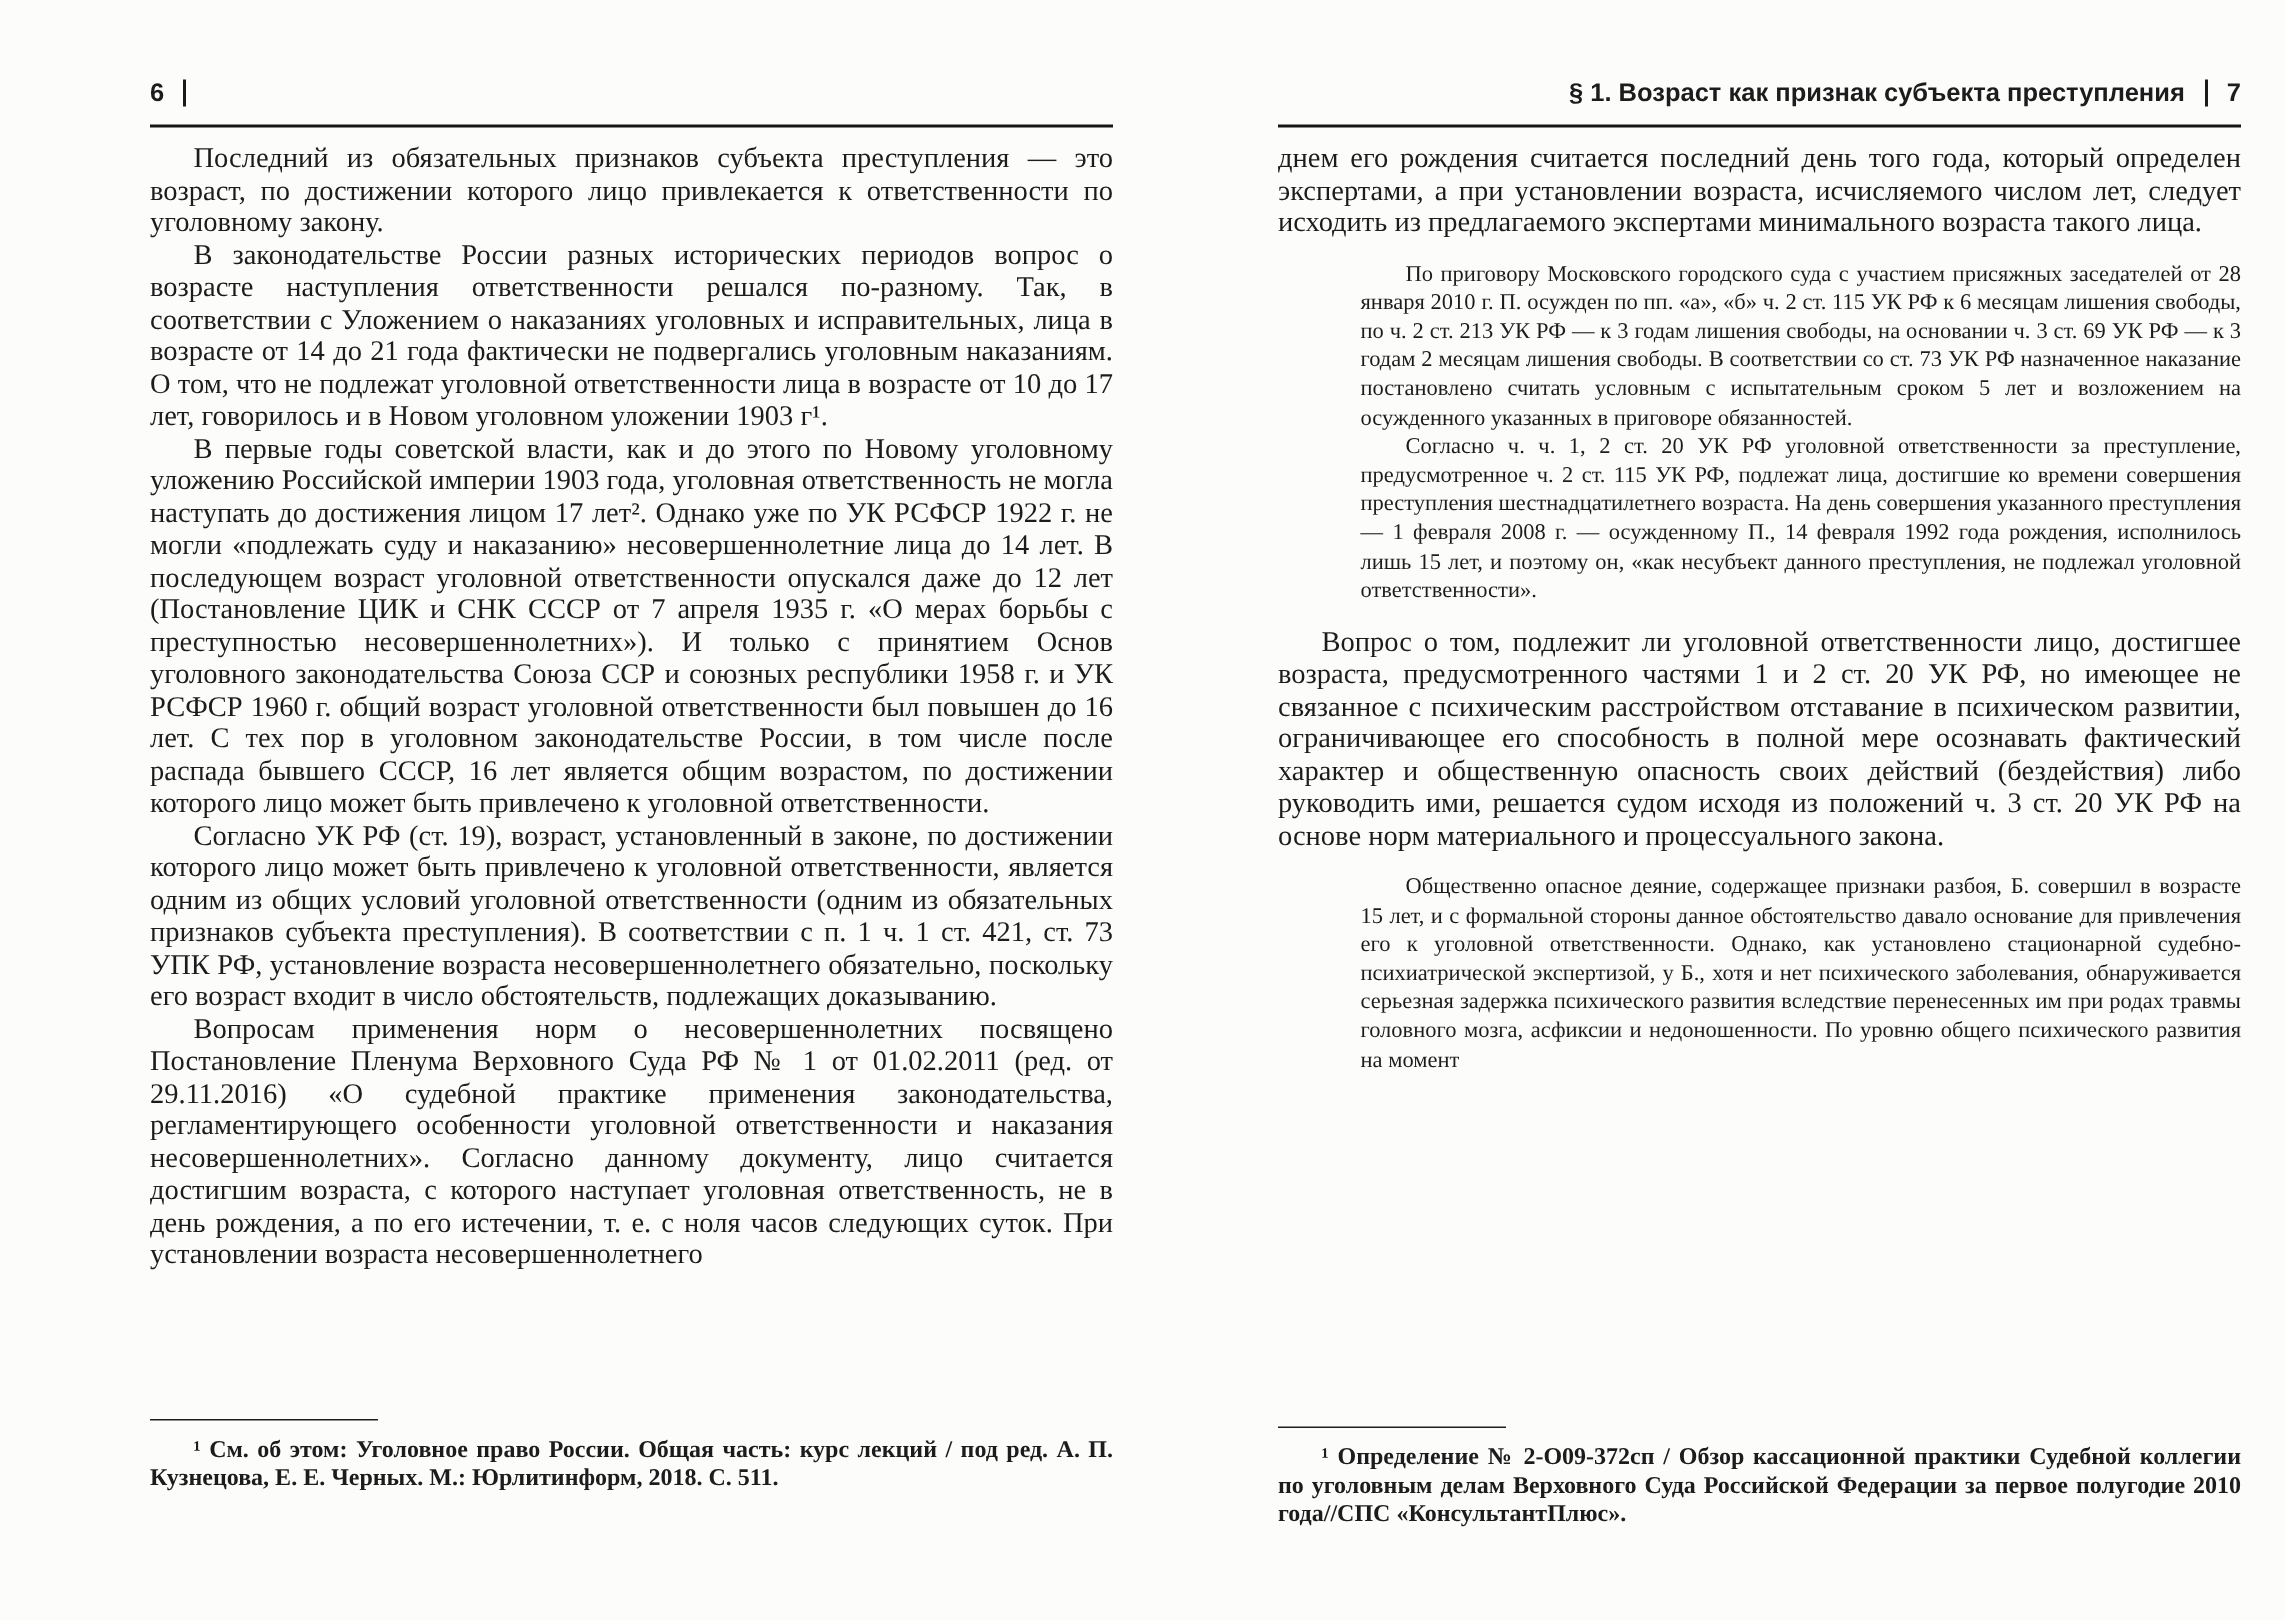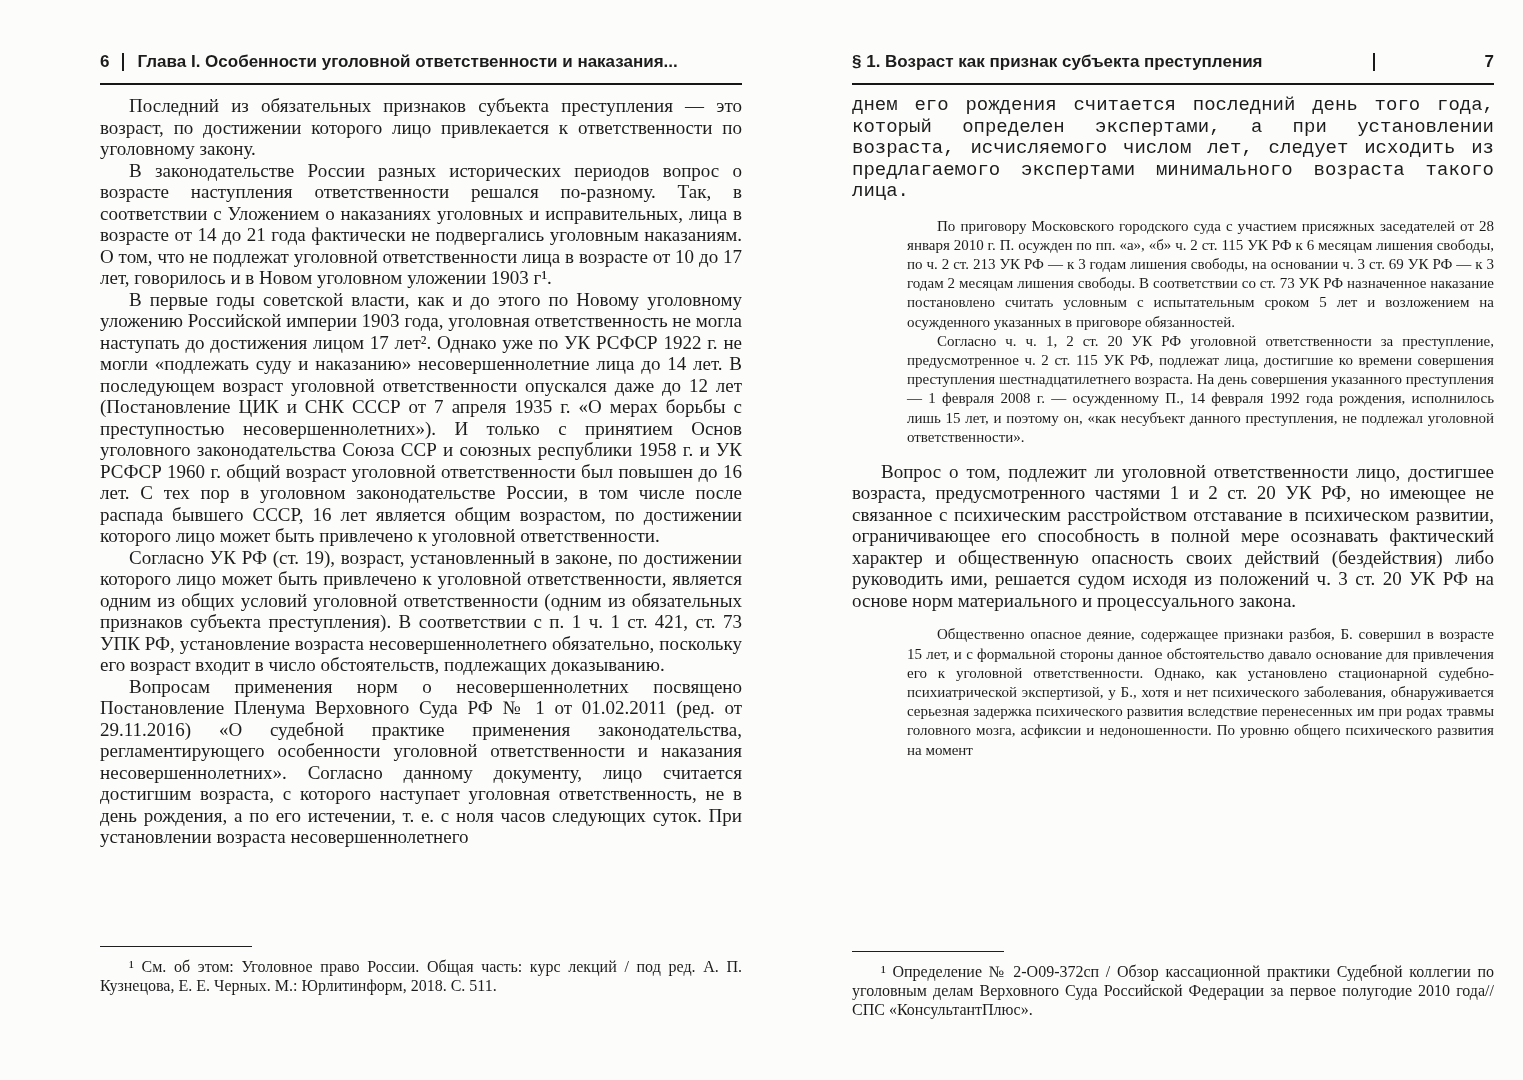--- a/index.html
+++ b/index.html
@@ -17,39 +17,39 @@
   .page.right { left: 852px; width: 642px; }
 
   .running-head {
     position: absolute; top: 52px; left: 0; right: 0;
     font-family: "Liberation Sans", sans-serif;
     font-weight: 700; font-size: 17px; line-height: 20px;
     display: flex; align-items: center;
     white-space: nowrap;
   }
   .running-head.rh-left  { justify-content: flex-start; }
-  .running-head.rh-right { justify-content: space-between; }
+  .running-head.rh-right { justify-content: flex-end; }
   .rh-sep {
     display: inline-block; width: 2px; height: 18px;
     background: #1a1a1a; margin: 0 13px;
   }
   .head-rule {
     position: absolute; top: 83px; left: 0; right: 0;
     border: 0; border-top: 2.4px solid #161616; margin: 0;
   }
 
   .body-text {
     position: absolute; top: 95px; left: 0; right: 0;
     font-size: 19px; line-height: 21.5px;
     text-align: justify;
     hyphens: auto; -webkit-hyphens: auto;
   }
   .body-text p { margin: 0; }
   p.para { text-indent: 29px; }
-  p.cont { text-indent: 0; font-family: Liberation Mono, monospace; }
+  p.cont { text-indent: 0; }
 
   .example {
     margin: 14px 0 14px 55px;
     font-size: 15px; line-height: 19.2px;
     text-align: justify;
     hyphens: auto; -webkit-hyphens: auto;
   }
   .example p { margin: 0; text-indent: 30px; }
 
   .footnotes {
@@ -57,32 +57,31 @@
     font-size: 16px; line-height: 19.2px;
     text-align: justify;
     hyphens: auto; -webkit-hyphens: auto;
   }
   .page.left  .footnotes { top: 946px; }
   .page.right .footnotes { top: 951px; }
   .fn-rule {
     width: 152px; border: 0; border-top: 1.7px solid #1e1e1e;
     margin: 0 0 10px 0;
   }
-  .footnotes p.fn { margin: 0 0 3px 0; text-indent: 29px; }
+  .footnotes p.fn { margin: 0 0 3px 0; text-indent: 29px; font-weight: bold; }
 </style>
 </head>
 <body>
 
 <div class="spread">
 
   <div class="page left">
     <div class="running-head rh-left">
       <span>6</span>
       <span class="rh-sep"></span>
-      <span>Глава I.  Особенности уголовной ответственности и наказания...</span>
     </div>
     <hr class="head-rule">
 
     <div class="body-text">
       <p class="para">Последний из обязательных признаков субъекта преступления — это возраст, по достижении которого лицо привлекается к ответственности по уголовному закону.</p>
       <p class="para">В законодательстве России разных исторических периодов вопрос о возрасте наступления ответственности решался по-разному. Так, в соответствии с Уложением о наказаниях уголовных и исправительных, лица в возрасте от 14 до 21 года фактически не подвергались уголовным наказаниям. О том, что не подлежат уголовной ответственности лица в возрасте от 10 до 17 лет, говорилось и в Новом уголовном уложении 1903 г¹.</p>
       <p class="para">В первые годы советской власти, как и до этого по Новому уголовному уложению Российской империи 1903 года, уголовная ответственность не могла наступать до достижения лицом 17 лет². Однако уже по УК РСФСР 1922 г. не могли «подлежать суду и наказанию» несовершеннолетние лица до 14 лет. В последующем возраст уголовной ответственности опускался даже до 12 лет (Постановление ЦИК и СНК СССР от 7 апреля 1935 г. «О мерах борьбы с преступностью несовершеннолетних»). И только с принятием Основ уголовного законодательства Союза ССР и союзных республики 1958 г. и УК РСФСР 1960 г. общий возраст уголовной ответственности был повышен до 16 лет. С тех пор в уголовном законодательстве России, в том числе после распада бывшего СССР, 16 лет является общим возрастом, по достижении которого лицо может быть привлечено к уголовной ответственности.</p>
       <p class="para">Согласно УК РФ (ст. 19), возраст, установленный в законе, по достижении которого лицо может быть привлечено к уголовной ответственности, является одним из общих условий уголовной ответственности (одним из обязательных признаков субъекта преступления). В соответствии с п. 1 ч. 1 ст. 421, ст. 73 УПК РФ, установление возраста несовершеннолетнего обязательно, поскольку его возраст входит в число обстоятельств, подлежащих доказыванию.</p>
       <p class="para">Вопросам применения норм о несовершеннолетних посвящено Постановление Пленума Верховного Суда РФ № 1 от 01.02.2011 (ред. от 29.11.2016) «О судебной практике применения законодательства, регламентирующего особенности уголовной ответственности и наказания несовершеннолетних». Согласно данному документу, лицо считается достигшим возраста, с которого наступает уголовная ответственность, не в день рождения, а по его истечении, т. е. с ноля часов следующих суток. При установлении возраста несовершеннолетнего</p>
     </div>

